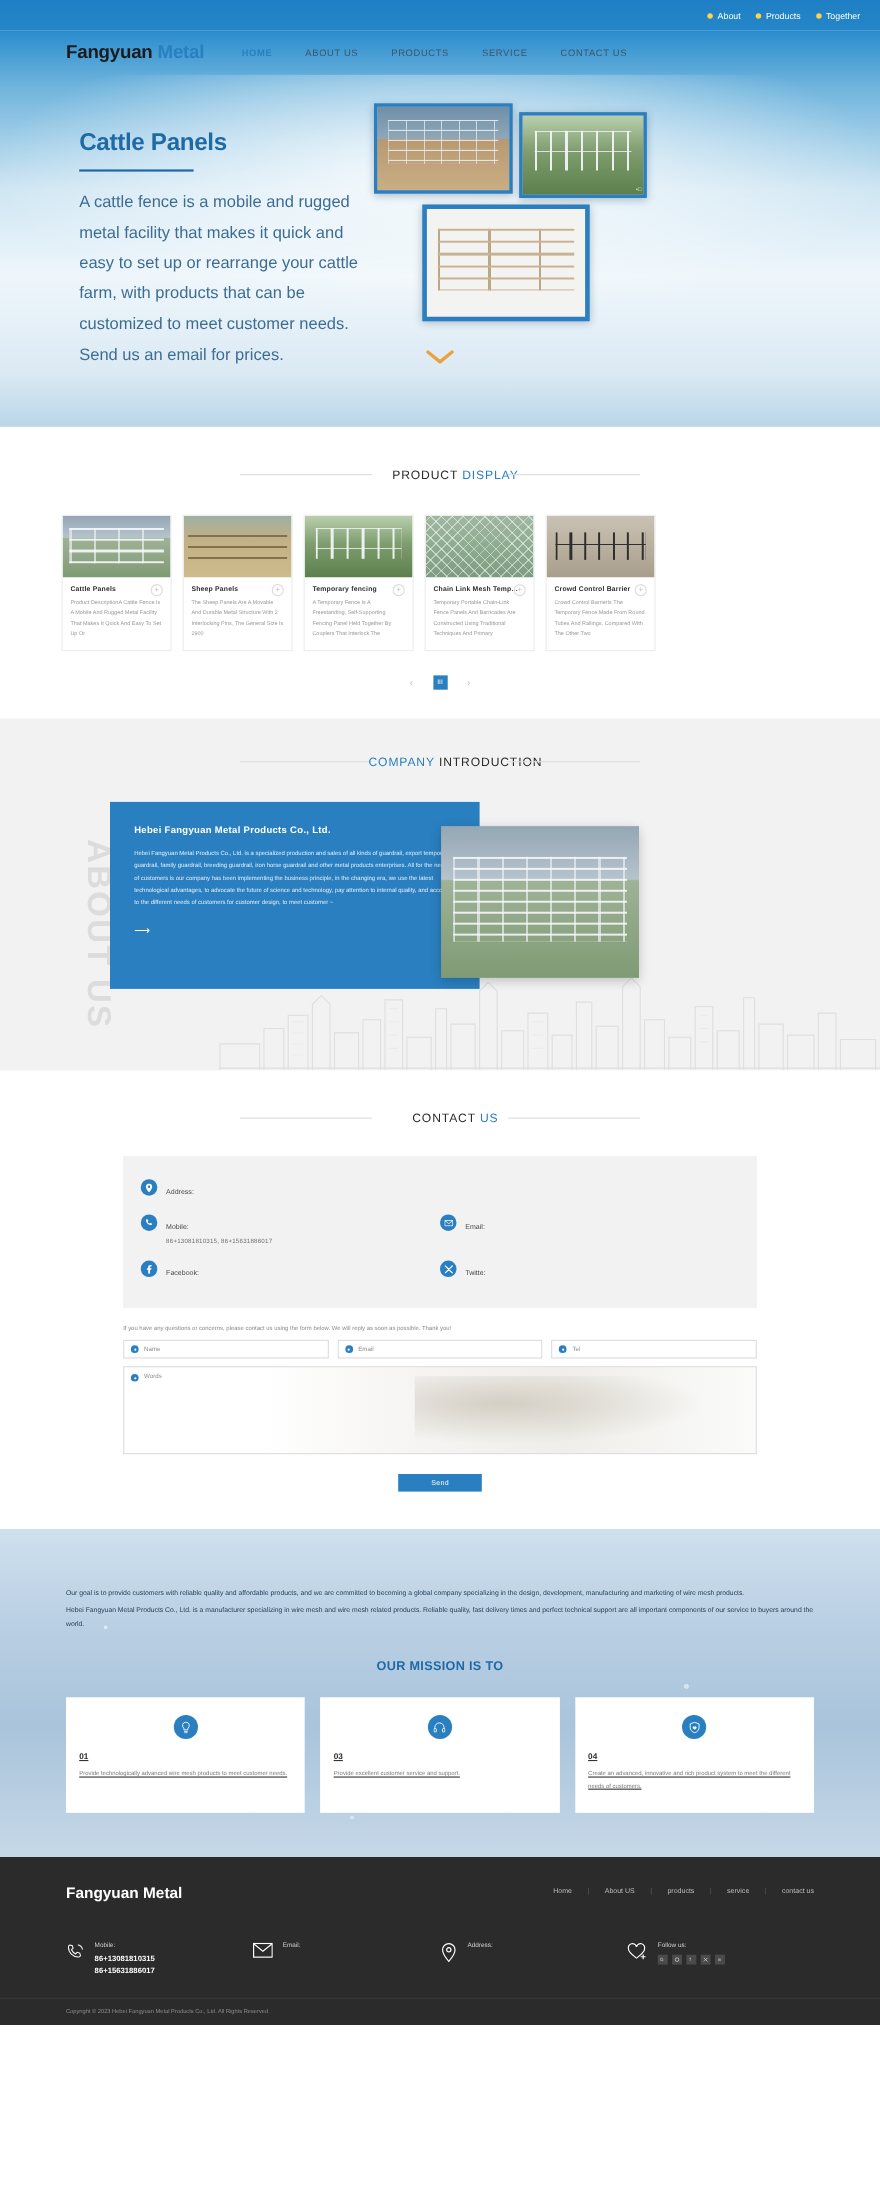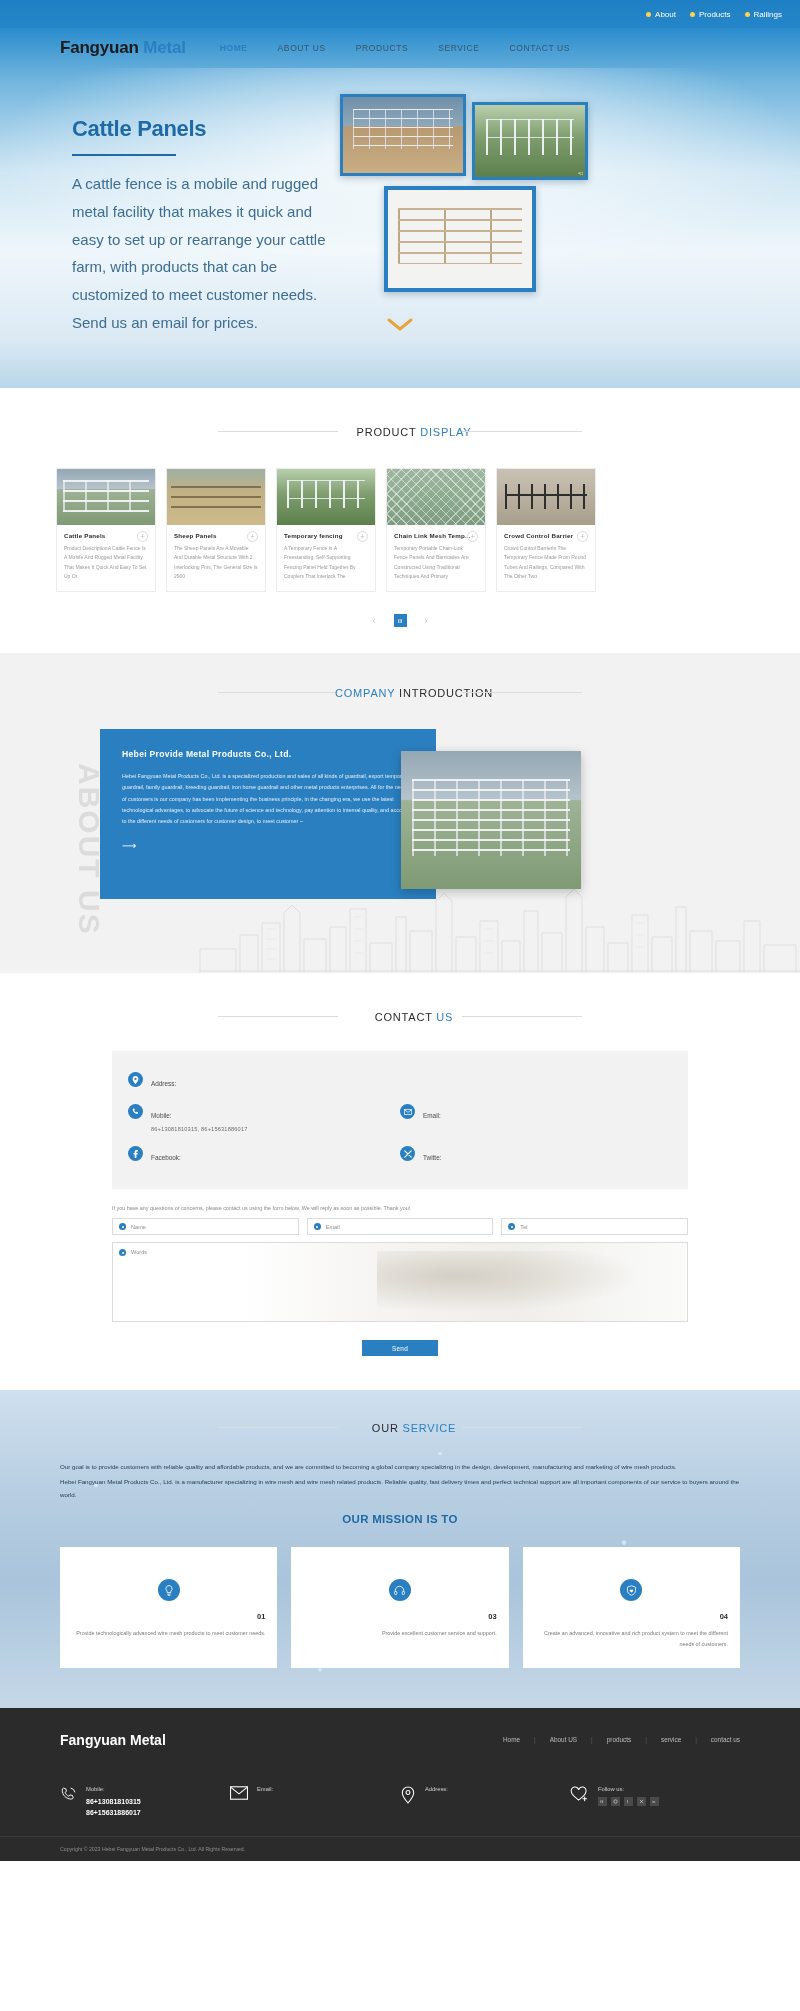--- a/index.html
+++ b/index.html
@@ -225,23 +225,23 @@
       radial-gradient(circle at 28% 62%, rgba(255,255,255,0.5) 0 2px, transparent 2.5px),
       radial-gradient(circle at 55% 20%, rgba(255,255,255,0.45) 0 1.5px, transparent 2px),
       radial-gradient(circle at 78% 48%, rgba(255,255,255,0.5) 0 2px, transparent 2.5px),
       radial-gradient(circle at 90% 76%, rgba(255,255,255,0.4) 0 2px, transparent 2.5px),
       radial-gradient(circle at 40% 88%, rgba(255,255,255,0.45) 0 1.5px, transparent 2px),
       radial-gradient(circle at 66% 70%, rgba(255,255,255,0.4) 0 1.5px, transparent 2px),
       radial-gradient(circle at 8% 84%, rgba(255,255,255,0.4) 0 2px, transparent 2.5px);
   }
   .service-inner { position: relative; z-index: 3; }
   .service-text { font-size: 6.2px; color: #24405a; line-height: 2.1; margin: 24px 60px 0; }
-  .mission-title { text-align: center; color: #1f6aa5; font-size: 11.5px; font-weight: bold; letter-spacing: 0.3px; margin: 12px 0 0; }
+  .mission-title { text-align: center; color: #1f6aa5; font-size: 11.5px; font-weight: bold; letter-spacing: 0.3px; margin: 26px 0 0; }
   .mission-grid { display: flex; gap: 14px; padding: 22px 60px 0; }
-  .mission-card { flex: 1; background: #fff; padding: 32px 12px 18px; text-align: right; }
+  .mission-card { flex: 1; background: #fff; padding: 16px 12px 18px; text-align: left; text-decoration: underline; }
   .mission-icon {
     width: 22px; height: 22px; border-radius: 50%; background: #2a7fc0;
     color: #fff; margin: 0 auto; display: flex; align-items: center; justify-content: center;
   }
   .mission-num { font-size: 7.5px; font-weight: bold; color: #2b2b2b; margin-top: 11px; }
   .mission-desc { font-size: 5.4px; color: #7b7b7b; line-height: 2; margin-top: 7px; }
 
   
   .footer { background: #2b2b2b; color: #fff; padding: 24px 0 0; }
   .footer-top { display: flex; align-items: center; justify-content: space-between; padding: 0 60px 20px; }
@@ -267,21 +267,21 @@
     <div class="topbar-item">
       <span class="topbar-dot"></span>
       <span>About</span>
     </div>
     <div class="topbar-item">
       <span class="topbar-dot"></span>
       <span>Products</span>
     </div>
     <div class="topbar-item">
       <span class="topbar-dot"></span>
-      <span>Railings</span>
+      <span>Together</span>
     </div>
   </div>
 
   <div class="hero">
 
     <div class="nav">
       <div class="logo">
         <span class="l1">Fangyuan </span><span class="l2">Metal</span>
       </div>
       <div class="nav-links">
@@ -433,21 +433,21 @@
         <path d="M354 64 L362 64 M354 76 L362 76 M354 88 L362 88 M354 100 L362 100"></path>
         <path d="M484 76 L494 76 M484 88 L494 88 M484 100 L494 100"></path>
         <path d="M636 70 L644 70 M636 82 L644 82 M636 94 L644 94"></path>
       </g>
     </svg>
 
     <div class="about-watermark">ABOUT US</div>
 
     <div class="company-inner">
       <div class="company-card">
-        <h3>Hebei Provide Metal Products Co., Ltd.</h3>
+        <h3>Hebei Fangyuan Metal Products Co., Ltd.</h3>
         <p>Hebei Fangyuan Metal Products Co., Ltd. is a specialized production and sales of all kinds of guardrail, export temporary guardrail, family guardrail, breeding guardrail, iron horse guardrail and other metal products enterprises. All for the needs of customers is our company has been implementing the business principle, in the changing era, we use the latest technological advantages, to advocate the future of science and technology, pay attention to internal quality, and according to the different needs of customers for customer design, to meet customer ~</p>
         <div class="company-arrow">⟶</div>
       </div>
       <div class="company-photo">
         <div class="ph ph-pen2"></div>
       </div>
     </div>
   </div>
 
   <div class="contact">
@@ -545,27 +545,20 @@
     <div class="words-box">
       <span class="field-dot"></span>
       <span class="field-text">Words</span>
     </div>
 
     <button class="send-btn">Send</button>
   </div>
 
   <div class="service">
     <div class="service-inner">
-      <div class="sec-head">
-        <span class="line l"></span>
-        <span class="t">
-          <span class="dark">OUR </span><span class="blue">SERVICE</span>
-        </span>
-        <span class="line r"></span>
-      </div>
 
       <div class="service-text">Our goal is to provide customers with reliable quality and affordable products, and we are committed to becoming a global company specializing in the design, development, manufacturing and marketing of wire mesh products.</div>
       <div class="service-text" style="margin-top:2px">Hebei Fangyuan Metal Products Co., Ltd. is a manufacturer specializing in wire mesh and wire mesh related products. Reliable quality, fast delivery times and perfect technical support are all important components of our service to buyers around the world.</div>
 
       <div class="mission-title">OUR MISSION IS TO</div>
 
       <div class="mission-grid">
         <div class="mission-card">
           <div class="mission-icon">
             <svg width="10" height="11" viewBox="0 0 10 12">

